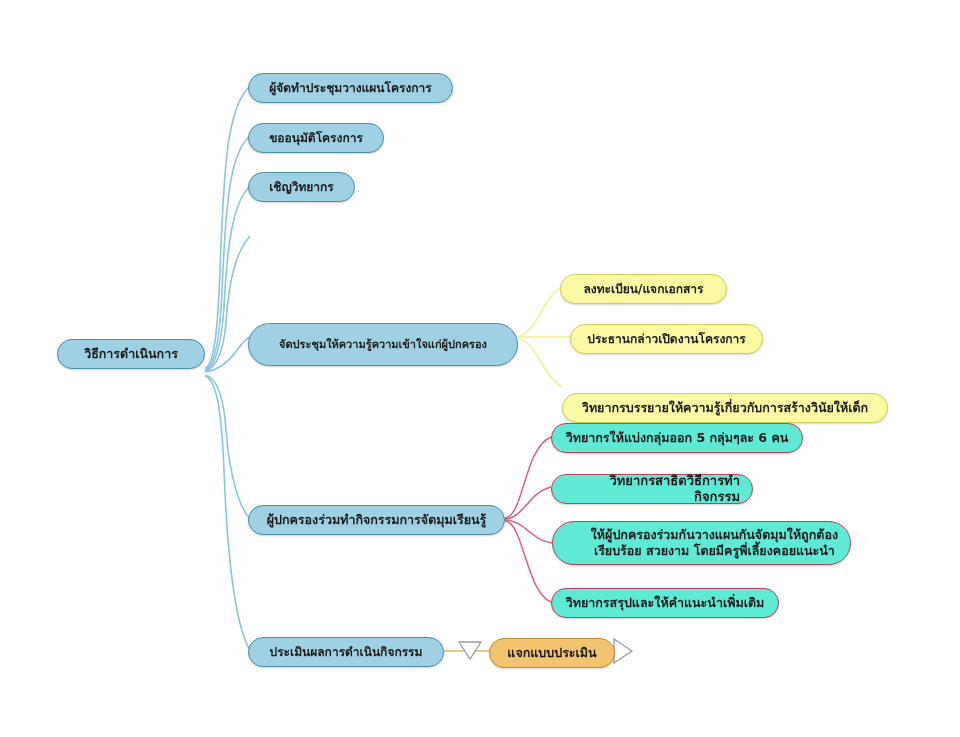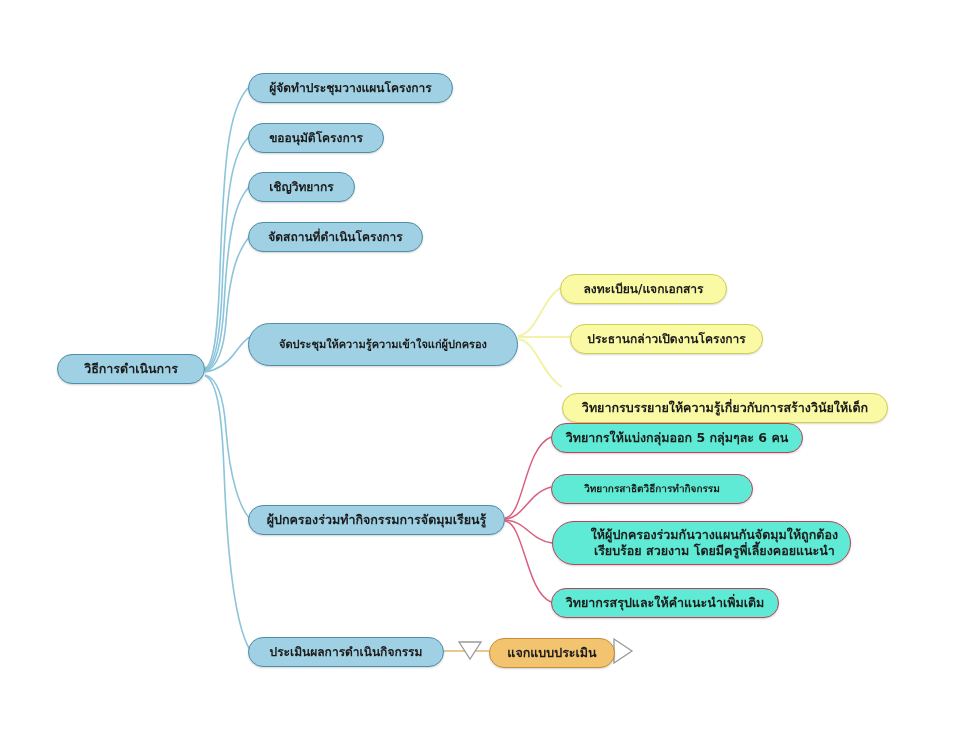--- a/index.html
+++ b/index.html
@@ -105,39 +105,36 @@
     </g>
 
     <g fill="none" stroke="#e7c98f" stroke-width="2">
       <path d="M444,651 L489,651"></path>
     </g>
 
     <polygon points="459,642 481,642 470,659" fill="#ffffff" stroke="#9a9a9a" stroke-width="1.3"></polygon>
     <polygon points="614,639 632,651 614,663" fill="#ffffff" stroke="#9a9a9a" stroke-width="1.3"></polygon>
   </svg>
 
-  <div class="node root" style="left:57px; top:354px; width:148px; height:23px; font-size:12.5px;">
+  <div class="node root" style="left:57px; top:339px; width:148px; height:23px; font-size:12.5px;">
     <span>วิธีการดำเนินการ</span>
   </div>
 
   <div class="node blue" style="left:248px; top:73px; width:205px; height:28px; font-size:12px;">
     <span>ผู้จัดทำประชุมวางแผนโครงการ</span>
   </div>
 
   <div class="node blue" style="left:248px; top:123px; width:136px; height:28px; font-size:12px;align-items:center;">
     <span>ขออนุมัติโครงการ</span>
   </div>
 
   <div class="node blue" style="left:248px; top:172px; width:107px; height:28px; font-size:12px;">
     <span>เชิญวิทยากร</span>
   </div>
 
-  <div class="node blue" style="left:248px; top:222px; width:175px; height:28px; font-size:12px;">
-    <span>จัดสถานที่ดำเนินโครงการ</span>
-  </div>
 
   <div class="node blue" style="left:248px; top:323px; width:270px; height:43px; font-size:11px;">
     <span>จัดประชุมให้ความรู้ความเข้าใจแก่ผู้ปกครอง</span>
   </div>
 
   <div class="node blue" style="left:248px; top:505px; width:257px; height:29px; font-size:12.5px;">
     <span>ผู้ปกครองร่วมทำกิจกรรมการจัดมุมเรียนรู้</span>
   </div>
 
   <div class="node blue" style="left:248px; top:637px; width:196px; height:28px; font-size:12px;">
@@ -153,21 +150,21 @@
   </div>
 
   <div class="node yellow" style="left:562px; top:373px; width:326px; height:28px; font-size:12.5px;margin-top:20px;">
     <span>วิทยากรบรรยายให้ความรู้เกี่ยวกับการสร้างวินัยให้เด็ก</span>
   </div>
 
   <div class="node pink" style="left:551px; top:423px; width:252px; height:28px; font-size:12.5px;">
     <span>วิทยากรให้แบ่งกลุ่มออก 5 กลุ่มๆละ 6 คน</span>
   </div>
 
-  <div class="node pink" style="left:551px; top:474px; width:202px; height:27px; font-size:10px;text-align:right;">
+  <div class="node pink" style="left:551px; top:474px; width:202px; height:27px; font-size:13px;text-align:right;">
     <span>วิทยากรสาธิตวิธีการทำกิจกรรม</span>
   </div>
 
   <div class="node pink" style="left:552px; top:521px; width:299px; height:44px; font-size:12.5px;justify-content:flex-end;">
     <span>ให้ผู้ปกครองร่วมกันวางแผนกันจัดมุมให้ถูกต้อง
 เรียบร้อย สวยงาม โดยมีครูพี่เลี้ยงคอยแนะนำ</span>
   </div>
 
   <div class="node pink" style="left:551px; top:588px; width:228px; height:28px; font-size:12.5px;">
     <span>วิทยากรสรุปและให้คำแนะนำเพิ่มเติม</span>

